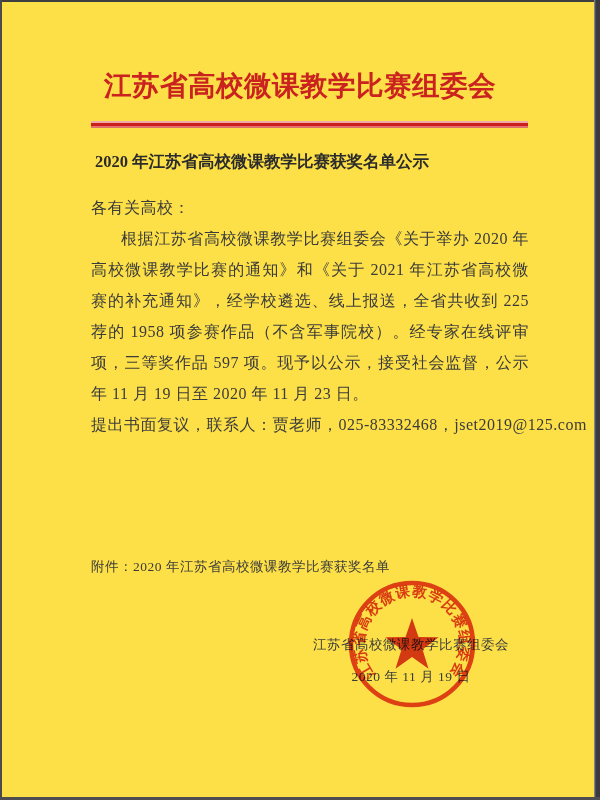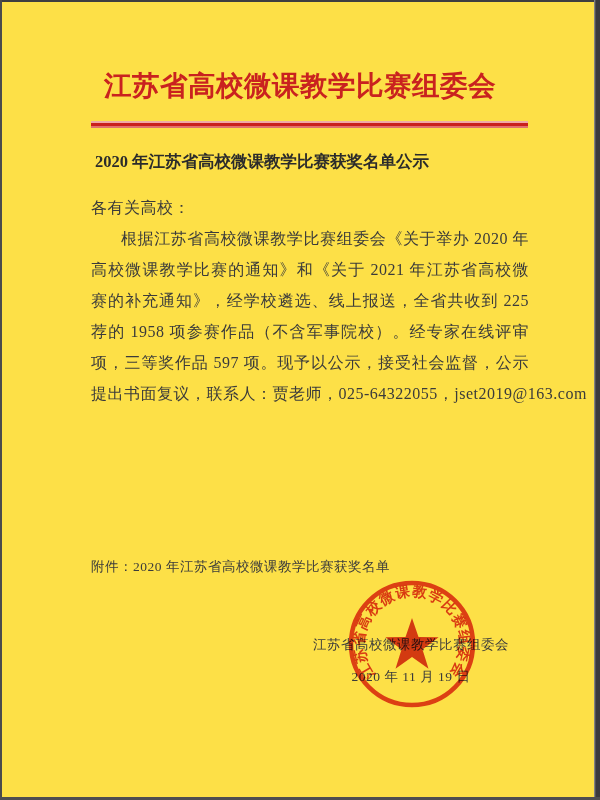--- a/index.html
+++ b/index.html
@@ -83,21 +83,22 @@
 
   <div class="doc-title">2020 年江苏省高校微课教学比赛获奖名单公示</div>
 
   <div class="body-lines">
       <div class="bline">各有关高校：</div>
       <div class="bline full indent">根据江苏省高校微课教学比赛组委会《关于举办 2020 年江苏省</div>
       <div class="bline full">高校微课教学比赛的通知》和《关于 2021 年江苏省高校微课教学比</div>
       <div class="bline full">赛的补充通知》，经学校遴选、线上报送，全省共收到 225 所院校推</div>
       <div class="bline full">荐的 1958 项参赛作品（不含军事院校）。经专家在线评审和会议复核，</div>
       <div class="bline full">项，三等奖作品 597 项。现予以公示，接受社会监督，公示日期为 2020</div>
-      <div class="bline">提出书面复议，联系人：贾老师，025-64322055，jset2019@163.com</div>
+      <div class="bline">年 11 月 19 日至 2020 年 11 月 23 日。</div>
+      <div class="bline">提出书面复议，联系人：贾老师，025-83332468，jset2019@125.com</div>
     </div>
 
   <div class="attachment">附件：2020 年江苏省高校微课教学比赛获奖名单</div>
 
   <div class="sigblock">
     <div>江苏省高校微课教学比赛组委会</div>
     <div>2020 年 11 月 19 日</div>
   </div>
 
   <svg class="seal" viewBox="0 0 142 142" aria-hidden="true">

